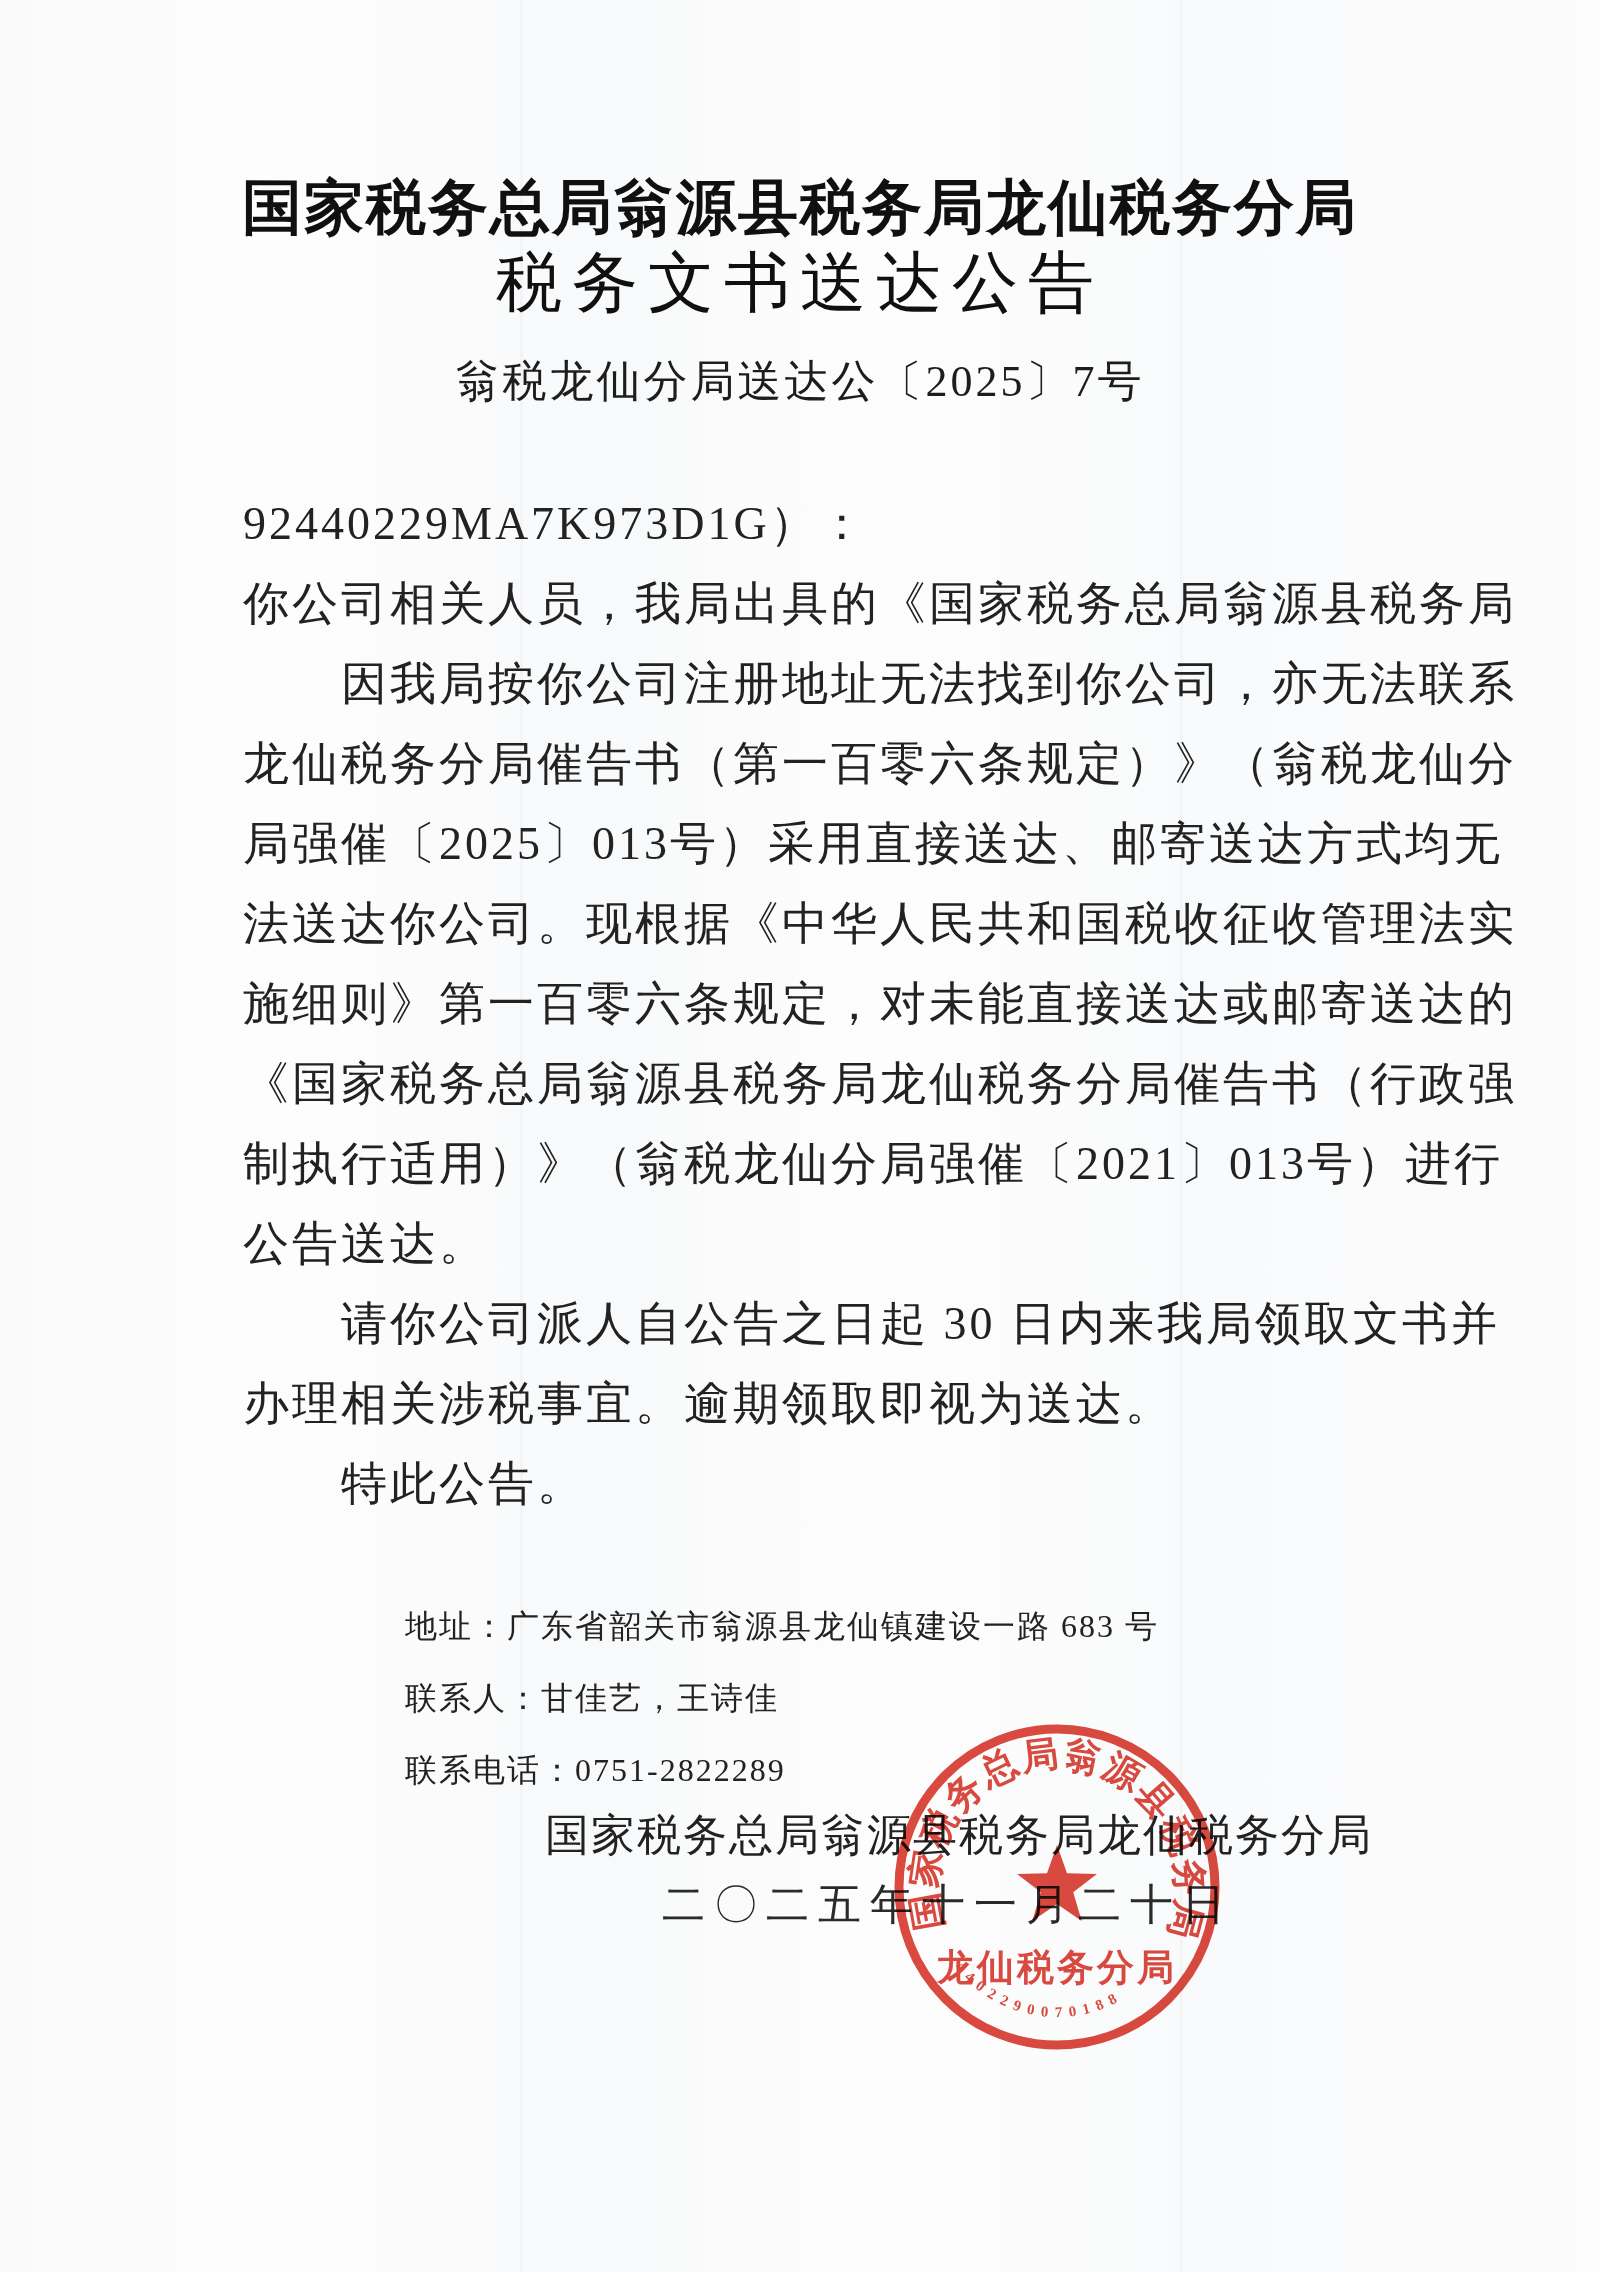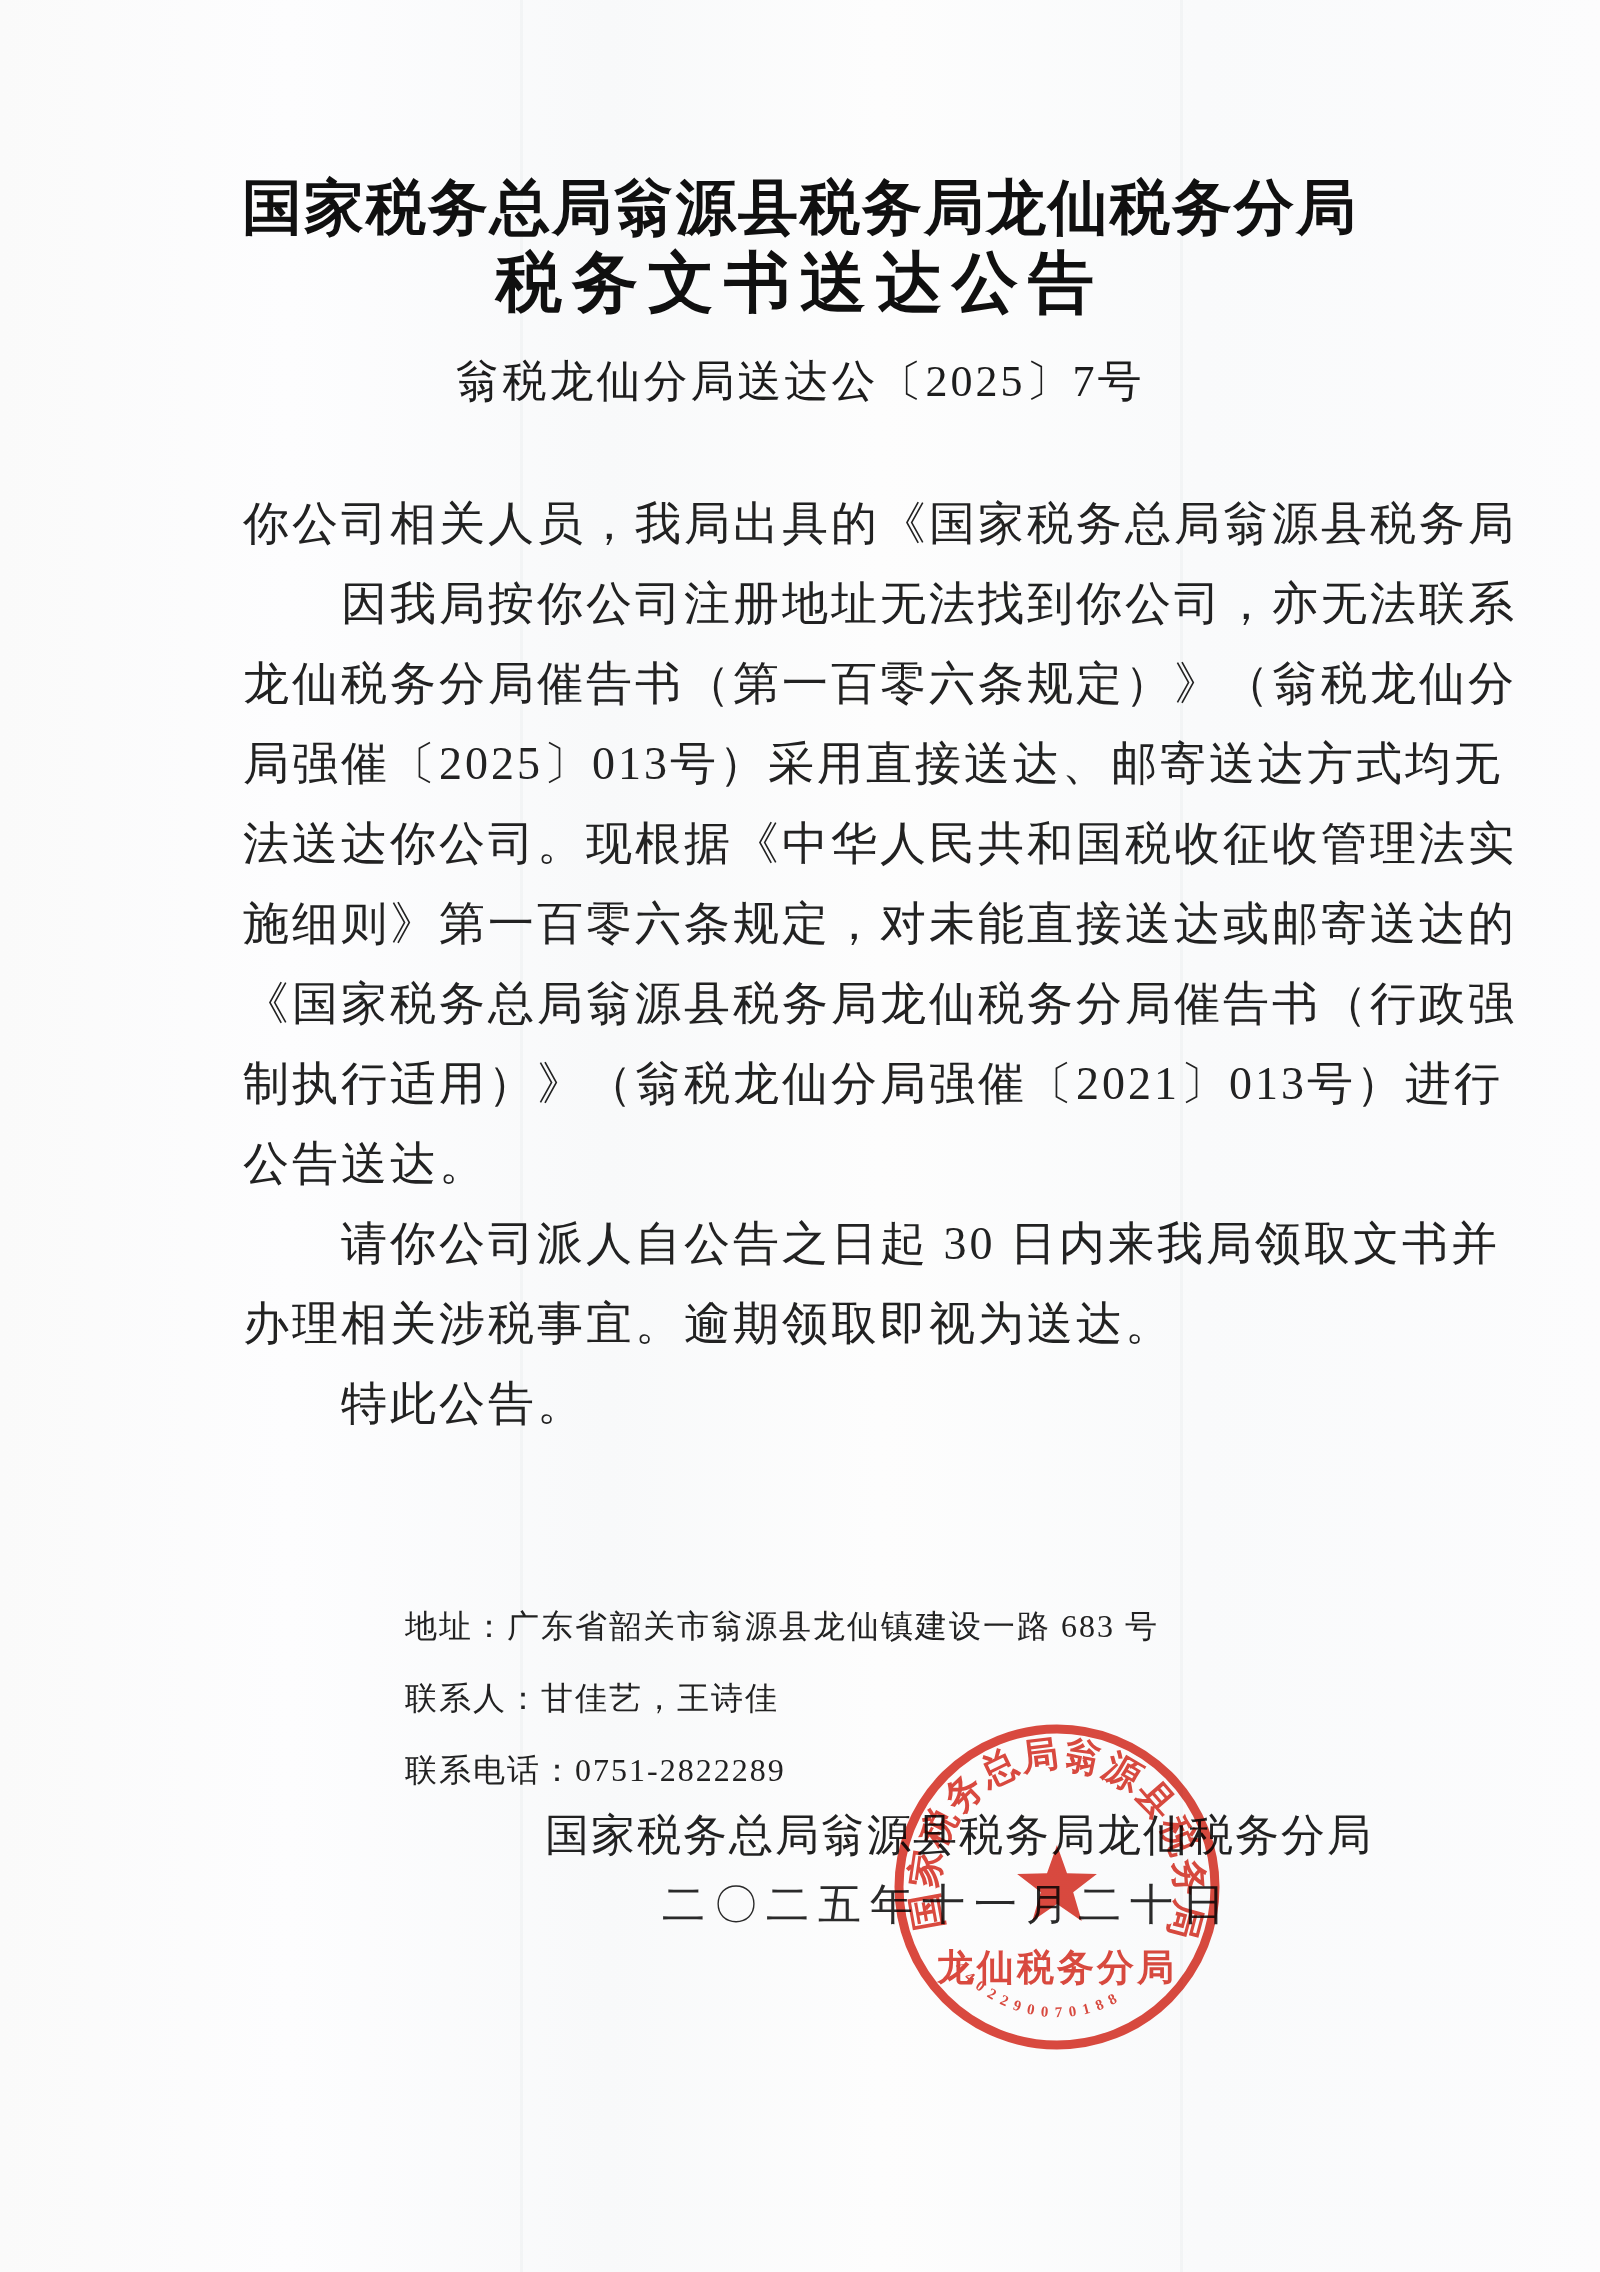--- a/index.html
+++ b/index.html
@@ -13,21 +13,21 @@
     background:linear-gradient(90deg,#fafafa 0%,#fdfdfe 18%,#f8f9fa 38%,#fdfdfd 55%,#f9fafb 75%,#fcfcfd 100%);
     color:#262626;
   }
   .title1{
     position:absolute;top:168px;left:0;width:1600px;
     text-align:center;font-size:60px;font-weight:bold;color:#101010;
     letter-spacing:2px;white-space:nowrap;
   }
   .title2{
     position:absolute;top:238px;left:0;width:1600px;
-    text-align:center;font-size:66px;font-weight:bold;color:#101010;
+    text-align:center;font-size:66px;font-weight:normal;color:#101010;
     letter-spacing:10px;white-space:nowrap;
   }
   .docnum{
     position:absolute;top:352px;left:0;width:1600px;
     text-align:center;font-size:44px;color:#1d1d1d;
     letter-spacing:3px;white-space:nowrap;
   }
   .body-block{
     position:absolute;top:484px;left:243px;width:1200px;
   }
@@ -67,20 +67,21 @@
   <div class="scan-streak" style="left:520px"></div>
   <div class="scan-streak" style="left:1180px"></div>
 
   <div class="title1">国家税务总局翁源县税务局龙仙税务分局</div>
 
   <div class="title2">税务文书送达公告</div>
 
   <div class="docnum">翁税龙仙分局送达公〔2025〕7号</div>
 
   <div class="body-block">
+    <div class="body-line">92440229MA7K973D1G）：</div>
     <div class="body-line">你公司相关人员，我局出具的《国家税务总局翁源县税务局</div>
     <div class="body-line">　　因我局按你公司注册地址无法找到你公司，亦无法联系</div>
     <div class="body-line">龙仙税务分局催告书（第一百零六条规定）》（翁税龙仙分</div>
     <div class="body-line">局强催〔2025〕013号）采用直接送达、邮寄送达方式均无</div>
     <div class="body-line">法送达你公司。现根据《中华人民共和国税收征收管理法实</div>
     <div class="body-line">施细则》第一百零六条规定，对未能直接送达或邮寄送达的</div>
     <div class="body-line">《国家税务总局翁源县税务局龙仙税务分局催告书（行政强</div>
     <div class="body-line">制执行适用）》（翁税龙仙分局强催〔2021〕013号）进行</div>
     <div class="body-line">公告送达。</div>
     <div class="body-line">　　请你公司派人自公告之日起 30 日内来我局领取文书并</div>

